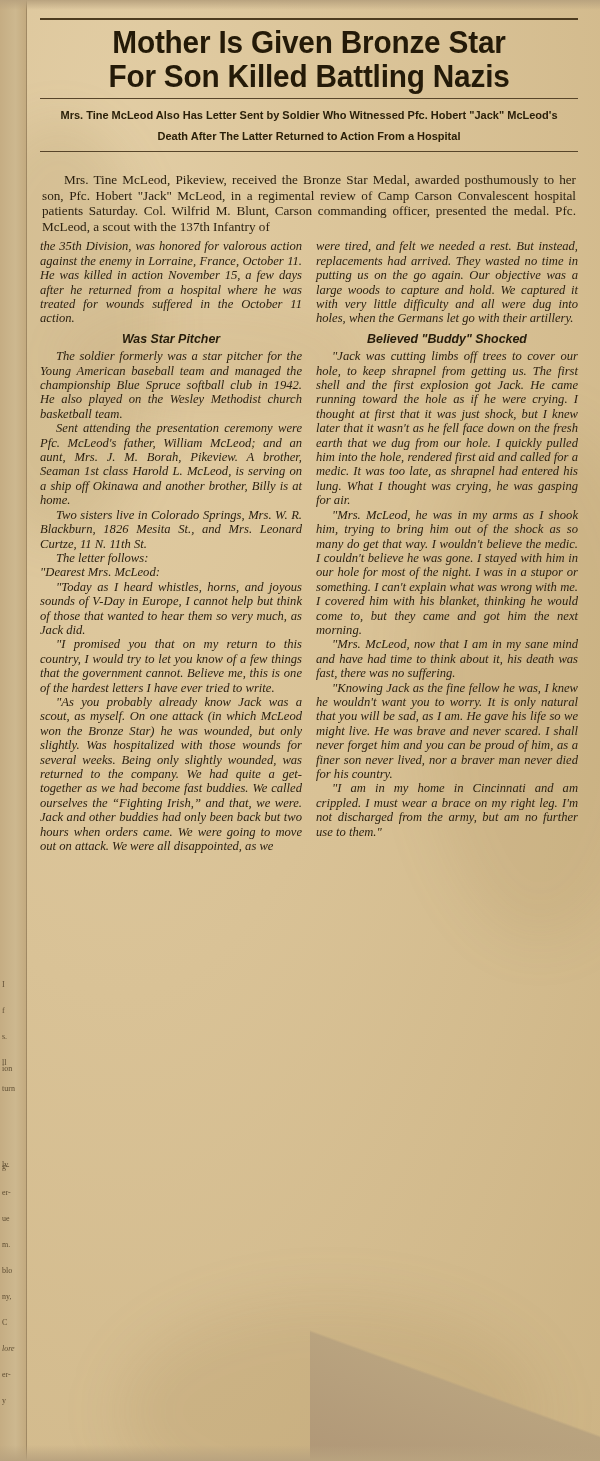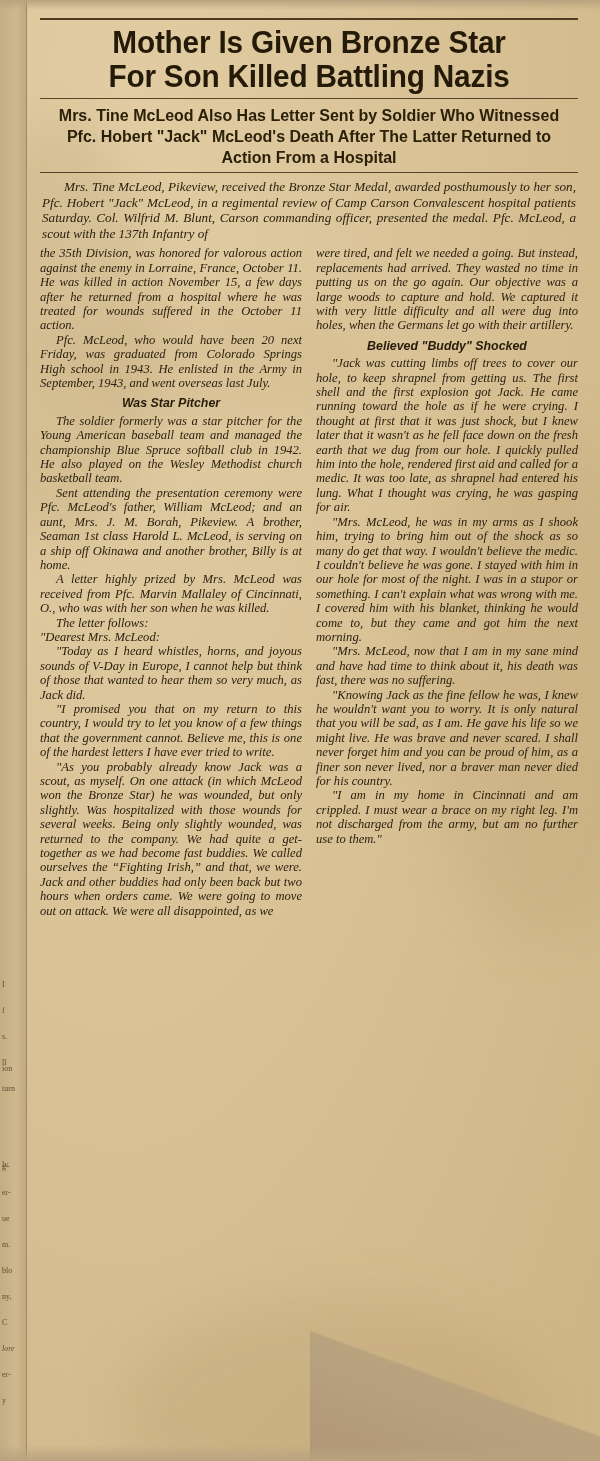--- a/index.html
+++ b/index.html
@@ -59,34 +59,33 @@
     line-height:34px;
     letter-spacing:-0.2px;
     text-align:center;
     margin:6px 0 2px 0;
     color:#241a08;
     transform:scaleX(.96);
   }
   h2.subhead{
     font-family:"Liberation Sans", sans-serif;
     font-weight:bold;
-    font-size:16px;
+    font-size:11px;
     line-height:21px;
     text-align:center;
     margin:6px 6px 4px 6px;
     color:#2b2009;
   }
   .lede{
     font-size:13.2px;
     line-height:15.6px;
     text-align:justify;
-    margin:6px 4px 2px 4px;
+    margin:20px 4px 2px 4px;
     text-indent:22px;
     color:#2c2110;
-    font-style:italic;
   }
   .cols{
     display:flex;
     gap:14px;
     margin-top:5px;
     padding:0 2px;
     font-style:italic;
   }
   .col{
     width:50%;
@@ -169,33 +168,32 @@
 
     <h2 class="subhead">Mrs. Tine McLeod Also Has Letter Sent by Soldier Who Witnessed Pfc. Hobert "Jack" McLeod's Death After The Latter Returned to Action From a Hospital</h2>
 
     <hr class="rule thin">
 
     <p class="lede">Mrs. Tine McLeod, Pikeview, received the Bronze Star Medal, awarded posthumously to her son, Pfc. Hobert "Jack" McLeod, in a regimental review of Camp Carson Convalescent hospital patients Saturday. Col. Wilfrid M. Blunt, Carson commanding officer, presented the medal. Pfc. McLeod, a scout with the 137th Infantry of</p>
 
     <div class="cols">
       <div class="col left" id="col-left">
           <p class="noind">the 35th Division, was honored for valorous action against the enemy in Lorraine, France, October 11. He was killed in action November 15, a few days after he returned from a hospital where he was treated for wounds suffered in the October 11 action.</p>
-          <p>Pfc. McLeod, who would have been 20 next Friday, was graduated from Colorado Springs High school in 1943. He enlisted in the Army in September, 1943, and went overseas last July.</p>
           <div class="subtitle">Was Star Pitcher</div>
           <p>The soldier formerly was a star pitcher for the Young American baseball team and managed the championship Blue Spruce softball club in 1942. He also played on the Wesley Methodist church basketball team.</p>
           <p>Sent attending the presentation ceremony were Pfc. McLeod's father, William McLeod; and an aunt, Mrs. J. M. Borah, Pikeview. A brother, Seaman 1st class Harold L. McLeod, is serving on a ship off Okinawa and another brother, Billy is at home.</p>
-          <p>A letter highly prized by Mrs. McLeod was received from Pfc. Marvin Mallaley of Cincinnati, O., who was with her son when he was killed.</p>
+          <p>Two sisters live in Colorado Springs, Mrs. W. R. Blackburn, 1826 Mesita St., and Mrs. Leonard Curtze, 11 N. 11th St.</p>
           <p>The letter follows:</p>
           <p class="noind">"Dearest Mrs. McLeod:</p>
           <p>"Today as I heard whistles, horns, and joyous sounds of V-Day in Europe, I cannot help but think of those that wanted to hear them so very much, as Jack did.</p>
           <p>"I promised you that on my return to this country, I would try to let you know of a few things that the government cannot. Believe me, this is one of the hardest letters I have ever tried to write.</p>
           <p>"As you probably already know Jack was a scout, as myself. On one attack (in which McLeod won the Bronze Star) he was wounded, but only slightly. Was hospitalized with those wounds for several weeks. Being only slightly wounded, was returned to the company. We had quite a get-together as we had become fast buddies. We called ourselves the “Fighting Irish,” and that, we were. Jack and other buddies had only been back but two hours when orders came. We were going to move out on attack. We were all disappointed, as we</p>
         </div>
       <div class="col right" id="col-right">
-          <p class="noind">were tired, and felt we needed a going. But instead, replacements had arrived. They wasted no time in putting us on the go again. Our objective was a large woods to capture and hold. We captured it with very little difficulty and all were dug into holes, when the Germans let go with their artillery.</p>
+          <p class="noind">were tired, and felt we needed a rest. But instead, replacements had arrived. They wasted no time in putting us on the go again. Our objective was a large woods to capture and hold. We captured it with very little difficulty and all were dug into holes, when the Germans let go with their artillery.</p>
           <div class="subtitle">Believed "Buddy" Shocked</div>
           <p>"Jack was cutting limbs off trees to cover our hole, to keep shrapnel from getting us. The first shell and the first explosion got Jack. He came running toward the hole as if he were crying. I thought at first that it was just shock, but I knew later that it wasn't as he fell face down on the fresh earth that we dug from our hole. I quickly pulled him into the hole, rendered first aid and called for a medic. It was too late, as shrapnel had entered his lung. What I thought was crying, he was gasping for air.</p>
           <p>"Mrs. McLeod, he was in my arms as I shook him, trying to bring him out of the shock as so many do get that way. I wouldn't believe the medic. I couldn't believe he was gone. I stayed with him in our hole for most of the night. I was in a stupor or something. I can't explain what was wrong with me. I covered him with his blanket, thinking he would come to, but they came and got him the next morning.</p>
           <p>"Mrs. McLeod, now that I am in my sane mind and have had time to think about it, his death was fast, there was no suffering.</p>
           <p>"Knowing Jack as the fine fellow he was, I knew he wouldn't want you to worry. It is only natural that you will be sad, as I am. He gave his life so we might live. He was brave and never scared. I shall never forget him and you can be proud of him, as a finer son never lived, nor a braver man never died for his country.</p>
           <p>"I am in my home in Cincinnati and am crippled. I must wear a brace on my right leg. I'm not discharged from the army, but am no further use to them."</p>
         </div>
     </div>
 
   </div>

